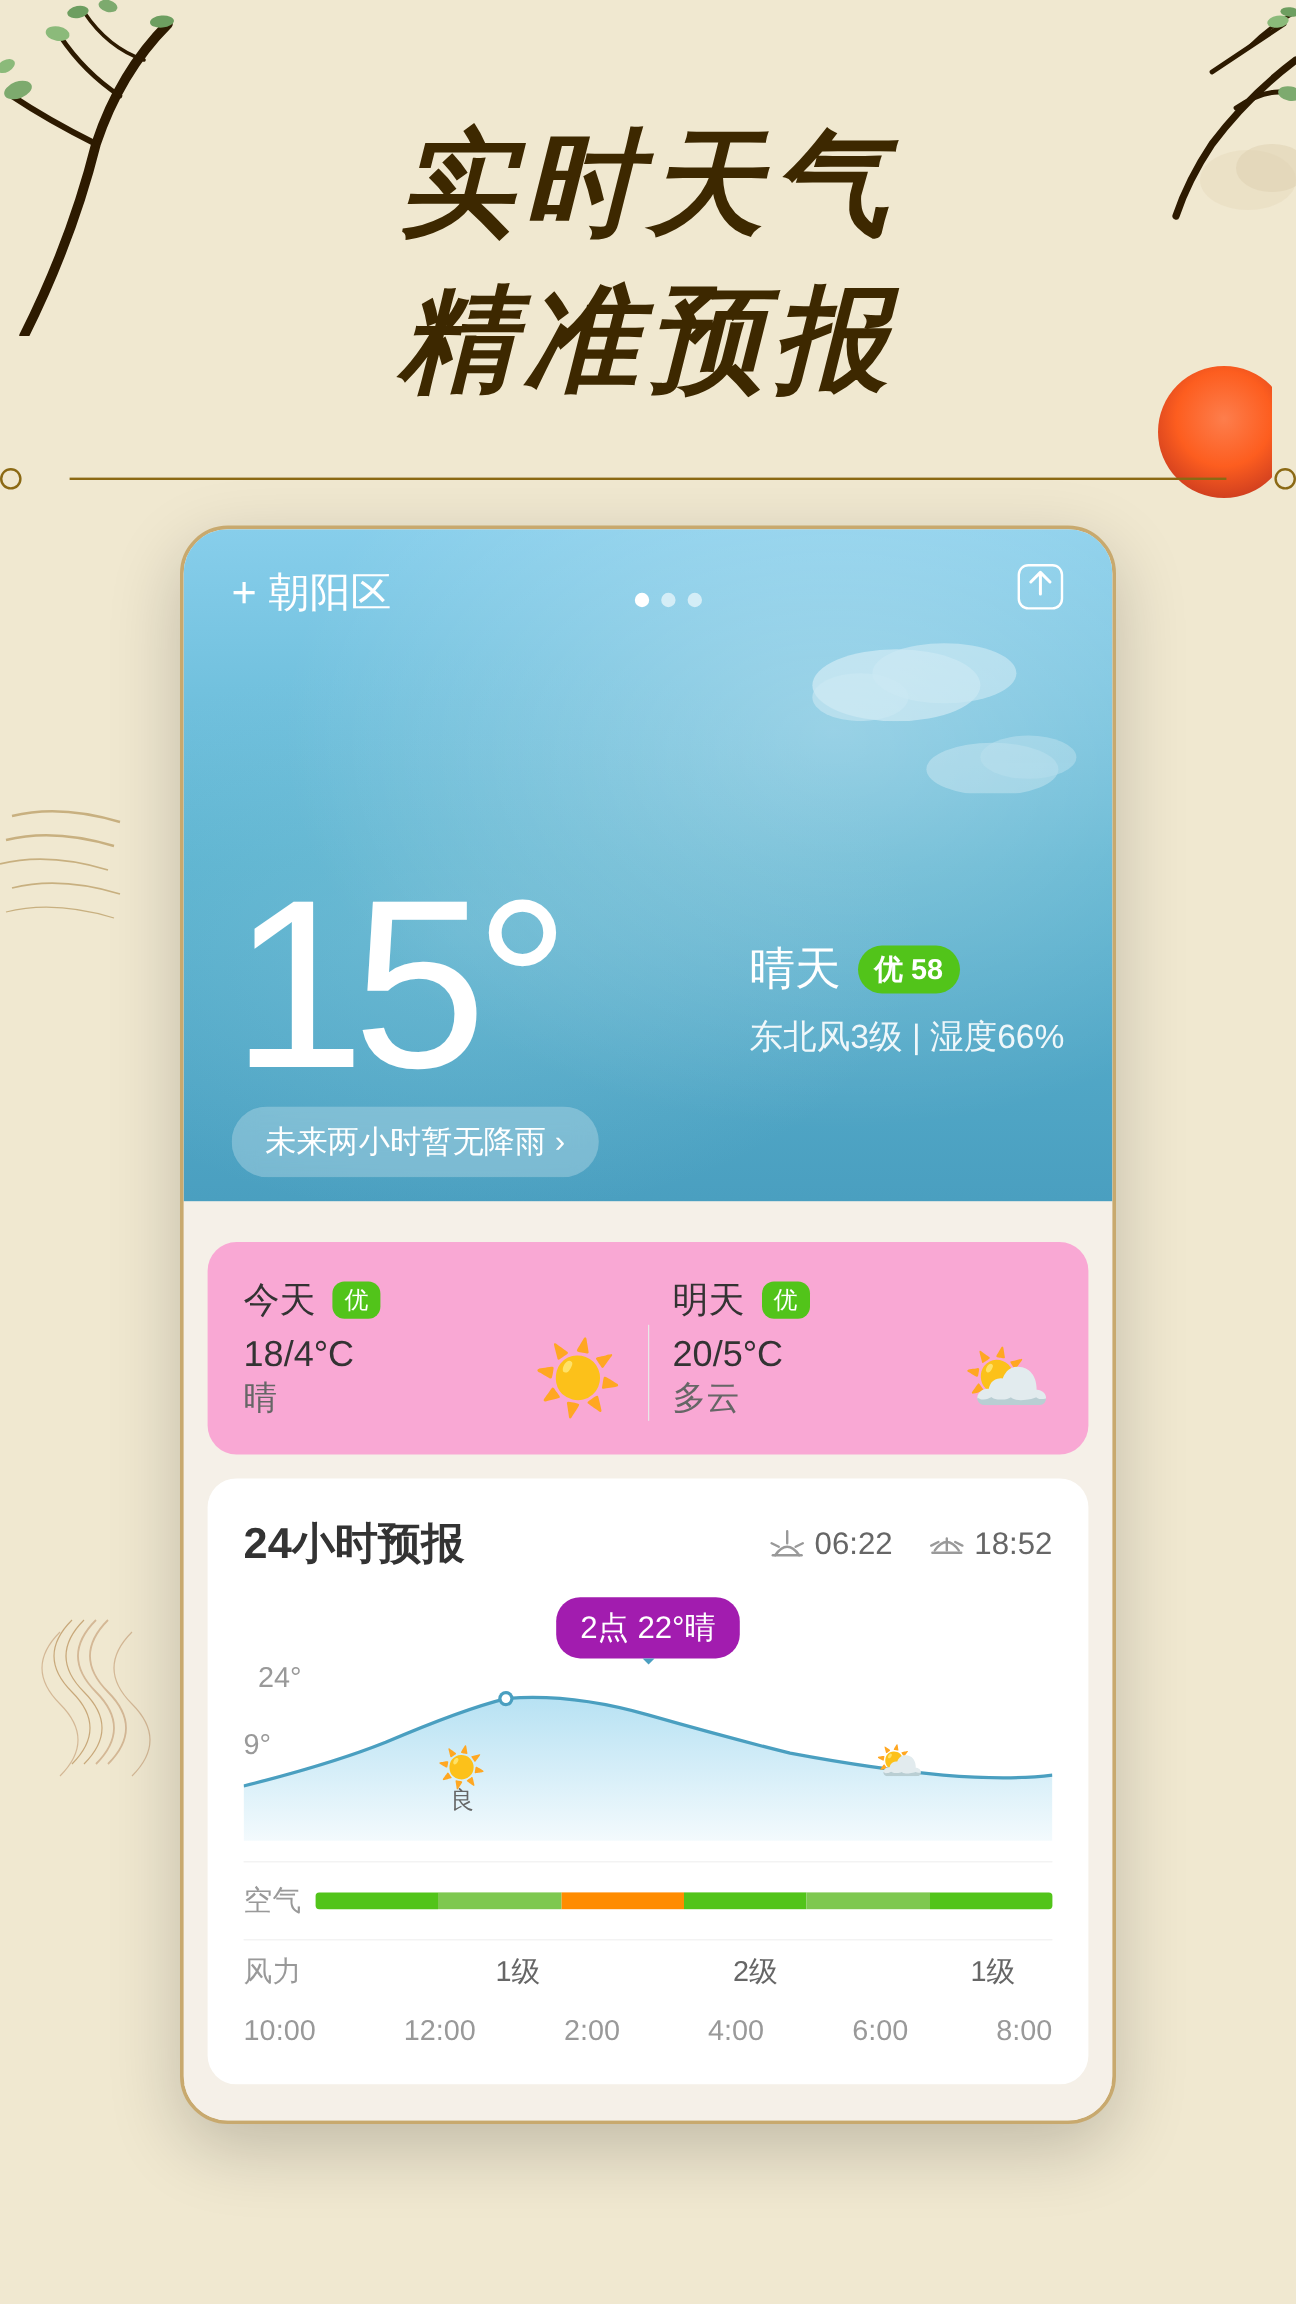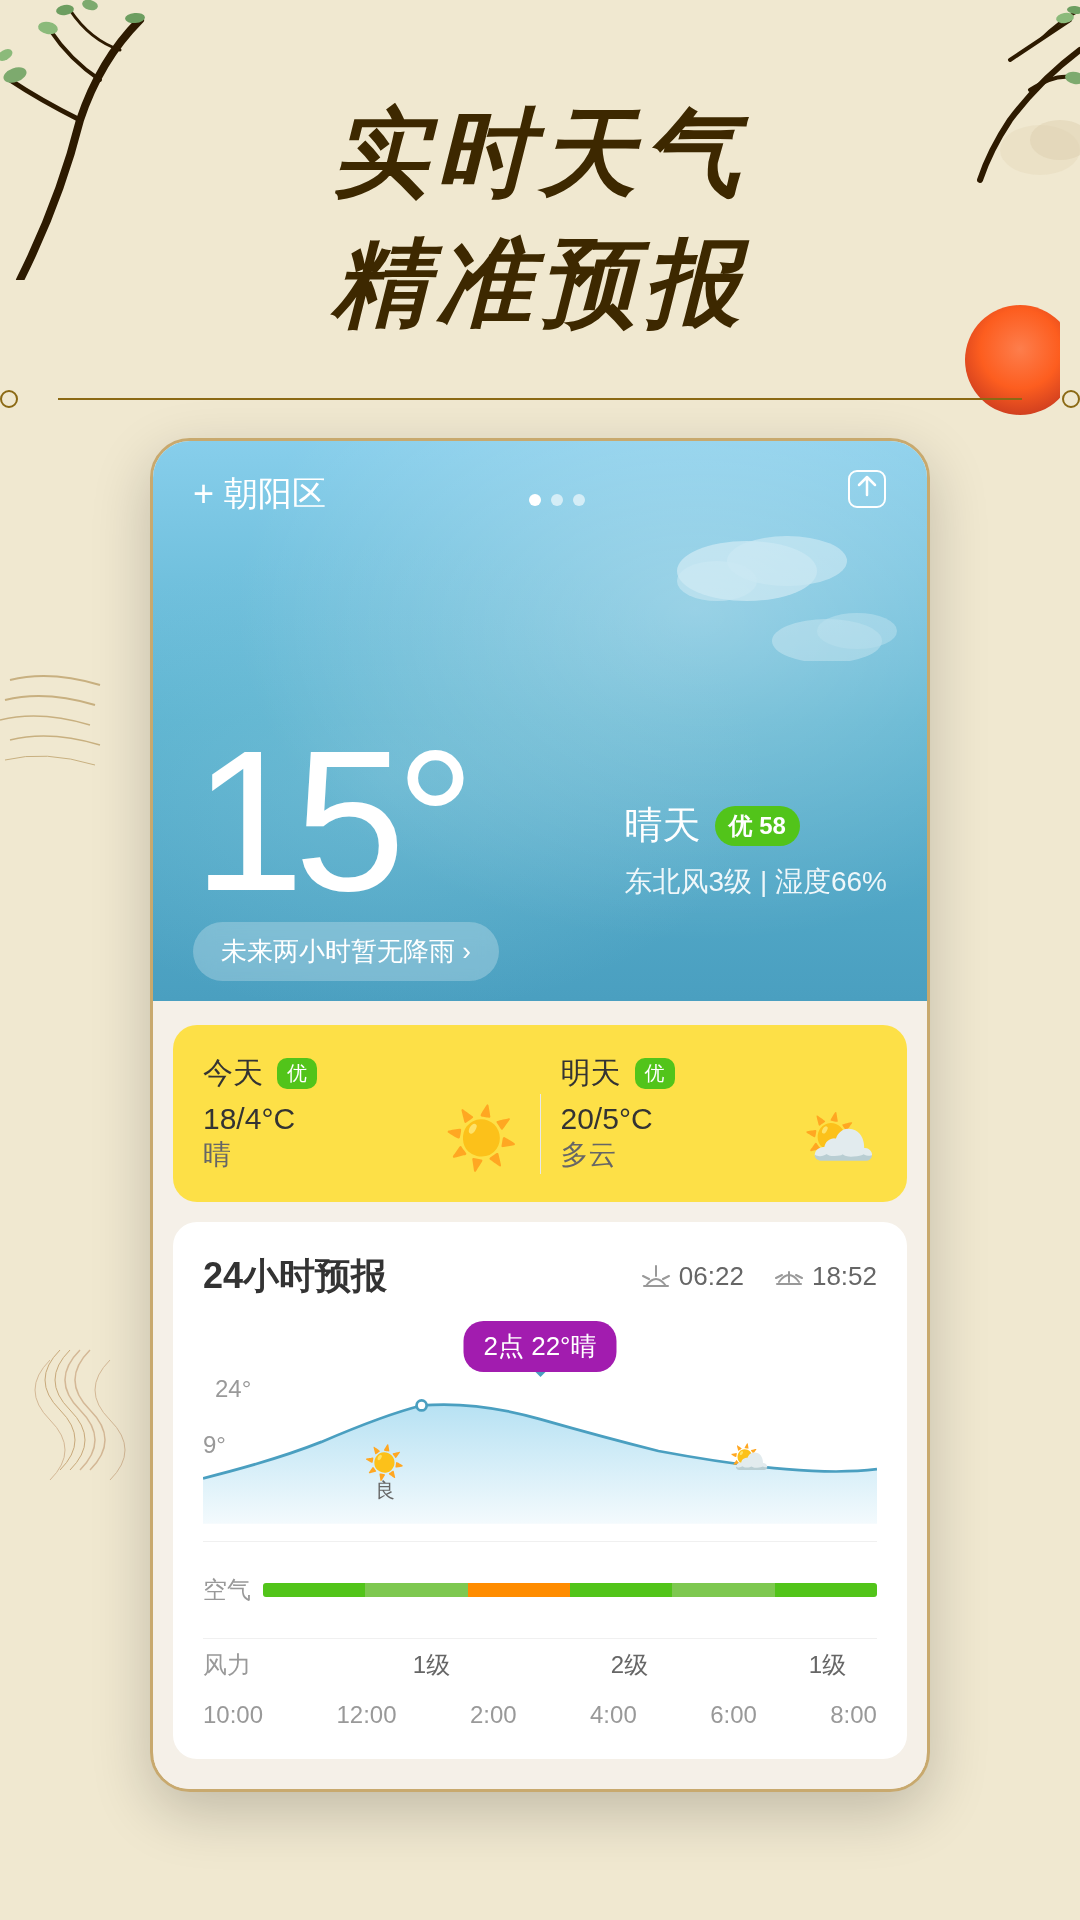--- a/index.html
+++ b/index.html
@@ -153,21 +153,21 @@
     .big-temp {
       font-size: 200px;
       font-weight: 200;
       color: white;
       line-height: 1;
       letter-spacing: -10px;
     }
 
     .weather-info-right {
       position: absolute;
-      bottom: 100px;
+      bottom: 118px;
       right: 40px;
       z-index: 2;
       text-align: left;
       margin-left: 40px;
     }
 
     .weather-condition {
       display: flex;
       align-items: center;
       gap: 14px;
@@ -213,22 +213,22 @@
       color: white;
       font-size: 26px;
       display: flex;
       align-items: center;
       gap: 8px;
       cursor: pointer;
     }
 
     
     .daily-forecast {
-      background: #fde047;
-      margin: 24px 20px 0;
+      background: #f9a8d4;
+      margin: 34px 20px 0;
       border-radius: 24px;
       display: flex;
       align-items: flex-end;
       padding: 28px 30px;
     }
 
     .forecast-item {
       flex: 1;
       display: flex;
       flex-direction: column;
@@ -348,21 +348,21 @@
     .bottom-info {
       display: flex;
       flex-direction: column;
       gap: 0;
     }
 
     .info-row {
       display: flex;
       align-items: center;
       border-top: 1px solid #f0f0f0;
-      padding: 32px 0;
+      padding: 16px 0;
     }
 
     .info-label {
       color: #999;
       font-size: 24px;
       width: 60px;
     }
 
     .info-bar-container {
       flex: 1;

